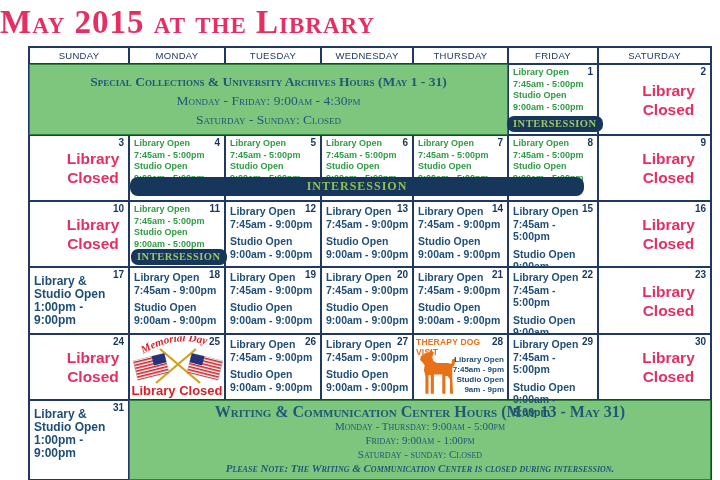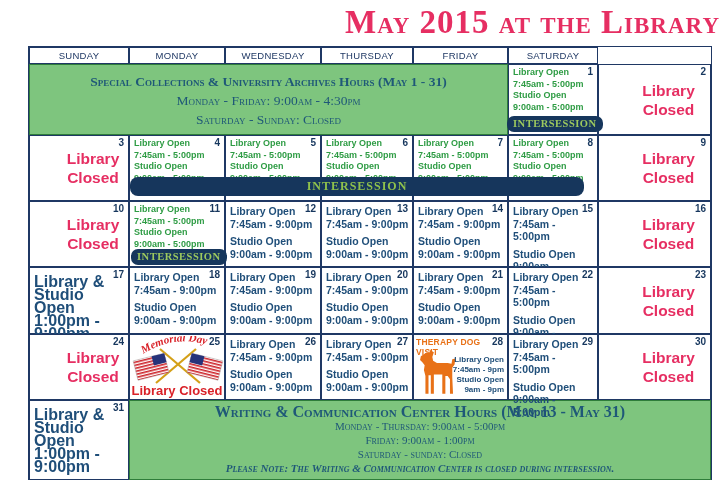--- a/index.html
+++ b/index.html
@@ -1,33 +1,33 @@
 <!DOCTYPE html>
 <html><head>
 <meta charset="utf-8">
 <style>
   html,body{margin:0;padding:0;background:#ffffff;}
   .page{position:relative;width:720px;height:480px;background:#ffffff;overflow:hidden;
         font-family:"Liberation Sans","DejaVu Sans",sans-serif;}
-  .title{position:absolute;top:0;left:0;width:720px;margin:0;text-align:right;
+  .title{position:absolute;top:0;left:0;width:720px;margin:0;text-align:left;
          font-family:"Liberation Serif","DejaVu Serif",serif;font-variant:small-caps;
          font-weight:bold;font-size:33px;line-height:44px;color:#E62E62;letter-spacing:1px;}
   .calendar{position:absolute;left:28px;top:46px;display:grid;
             grid-template-columns:100px 96px 96px 92px 95px 90px 113px;
             grid-template-rows:17px 71px 66px 66px 67px 66px 80px;
             grid-auto-flow:row;border:1px solid #1F3864;background:#fff;}
   .hcell{border:1px solid #1F3864;background:#fff;color:#1F3864;font-size:9.5px;
          display:flex;align-items:center;justify-content:center;letter-spacing:0.3px;}
   .cell{position:relative;border:1px solid #1F3864;background:#fff;}
   .num{position:absolute;top:1px;right:4px;font-size:10px;color:#17375E;font-weight:600;z-index:3;}
   .lines{position:absolute;left:4px;top:2px;right:2px;font-weight:bold;text-align:left;}
   .lines.green{color:#2E9C44;font-size:9px;line-height:11.5px;}
   .lines.blue{color:#1F4E79;font-size:10.5px;line-height:12.5px;top:3px;}
   .lines.blue .gap{margin-top:5px;}
-  .lines.sun{color:#1F4E79;font-size:16px;line-height:13px;top:7px;}
+  .lines.sun{color:#1F4E79;font-size:12px;line-height:13px;top:7px;}
   .closed-text{position:absolute;left:0;right:0;top:50%;transform:translateY(-50%);
                text-align:center;color:#E62E62;font-weight:bold;font-size:15.5px;line-height:19px;padding-left:28px;}
   .banner{border:1px solid #2F7D3A;background:#7EC57E;color:#1F5878;text-align:center;
           font-family:"Liberation Serif","DejaVu Serif",serif;font-variant:small-caps;}
   .banner-special{grid-column:1/6;padding-top:7px;font-size:13.5px;line-height:19px;}
   .banner-writing{grid-column:2/8;padding-top:4px;font-size:11px;line-height:14px;}
   .banner .b1{font-weight:bold;}
   .banner-writing .b1{font-size:16px;}
   .banner .note{font-weight:bold;font-style:italic;}
   .badge{position:absolute;background:#16365C;border-radius:7px;color:#9DC95E;
@@ -53,20 +53,21 @@
 </head>
 <body>
 
 <div class="page">
   <h1 class="title">May 2015 at the Library</h1>
 
   <div class="calendar">
 
     <div class="hcell">SUNDAY</div>
     <div class="hcell">MONDAY</div>
+    <div class="hcell">TUESDAY</div>
     <div class="hcell">WEDNESDAY</div>
     <div class="hcell">THURSDAY</div>
     <div class="hcell">FRIDAY</div>
     <div class="hcell">SATURDAY</div>
 
     <div class="banner banner-special">
       <div class="b1">Special Collections &amp; University Archives Hours  (May 1 - 31)</div>
       <div>Monday - Friday: 9:00am - 4:30pm</div>
       <div>Saturday - Sunday:  Closed</div>
     </div>

